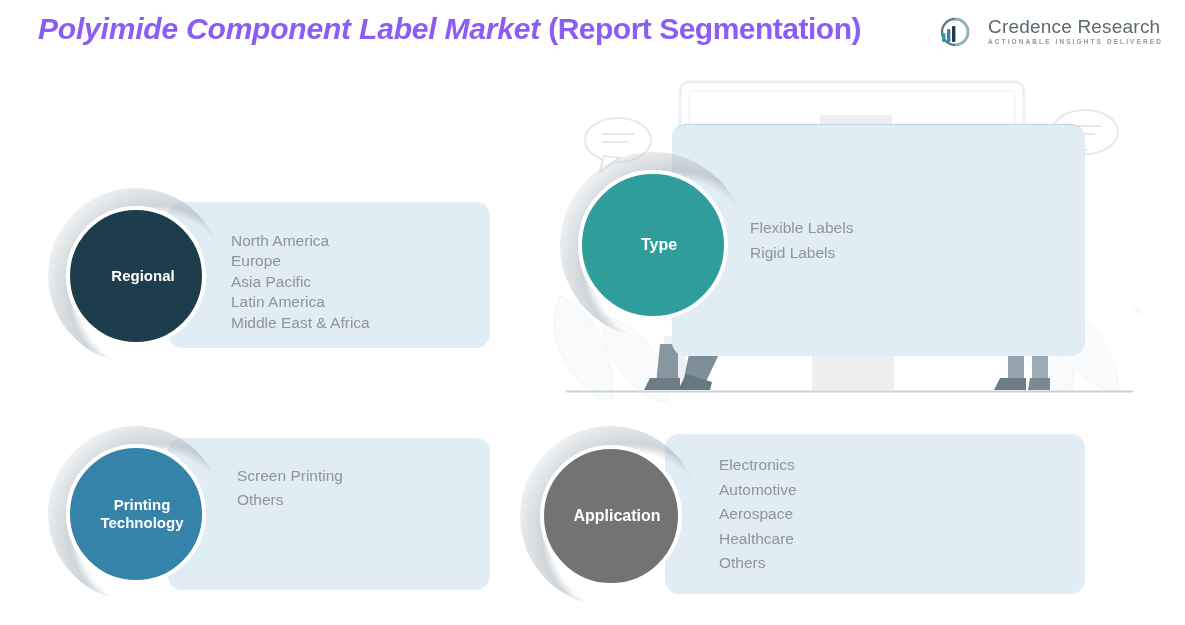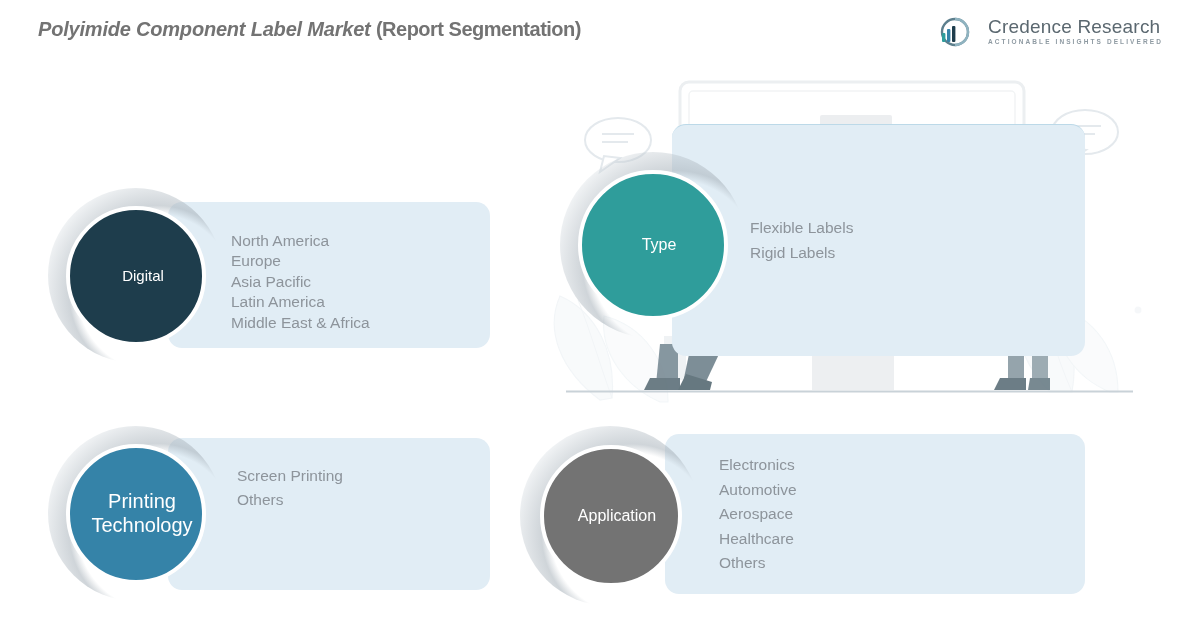--- a/index.html
+++ b/index.html
@@ -26,23 +26,23 @@
   
   #header {
     position: absolute;
     left: 0; top: 0;
     width: 1185px; height: 58px;
   }
   #page-title {
     position: absolute;
     left: 38px;
     top: 10px;
-    font-size: 20px;
+    font-size: 30px;
     line-height: 38px;
-    color: #737373;
+    color: #8b5cf6;
     white-space: nowrap;
     letter-spacing: -0.2px;
   }
   #page-title .t-main {
     font-weight: bold;
     font-style: italic;
   }
   #page-title .t-sub {
     font-weight: bold;
     font-style: normal;
@@ -132,21 +132,21 @@
     position: absolute;
     border-radius: 50%;
     border: 4px solid #ffffff;
     box-sizing: border-box;
     display: flex;
     align-items: center;
     justify-content: center;
   }
   .seg-circle-label {
     color: #ffffff;
-    font-weight: normal;
+    font-weight: bold;
     text-align: center;
     line-height: 1.18;
     white-space: pre-line;
   }
 
   
   #card-regional { left: 40px; top: 186px; width: 450px; height: 180px; }
   #card-regional .seg-panel { left: 128px; top: 16px; width: 322px; height: 146px; }
   #card-regional .seg-halo  { left: 8px;  top: 2px;  width: 175px; height: 175px; }
   #card-regional .seg-circle{ left: 26px; top: 20px; width: 140px; height: 140px; background: #1e3d4c; }
@@ -159,21 +159,21 @@
   #card-type .seg-halo  { left: 0px;   top: 28px; width: 186px; height: 186px; }
   #card-type .seg-circle{ left: 18px;  top: 46px; width: 150px; height: 150px; background: #2f9d9b; }
   #card-type .seg-circle-label { font-size: 16px; transform: translateX(6px); }
   #card-type .seg-list  { left: 190px; top: 91px; line-height: 25px; }
 
   
   #card-printing { left: 40px; top: 424px; width: 450px; height: 180px; }
   #card-printing .seg-panel { left: 128px; top: 14px; width: 322px; height: 152px; }
   #card-printing .seg-halo  { left: 8px;  top: 2px;  width: 175px; height: 175px; }
   #card-printing .seg-circle{ left: 26px; top: 20px; width: 140px; height: 140px; background: #3583a8; }
-  #card-printing .seg-circle-label { font-size: 20px; transform: translateX(6px); }
+  #card-printing .seg-circle-label { font-size: 15px; transform: translateX(6px); }
   #card-printing .seg-list  { left: 197px; top: 40px; line-height: 24.2px; }
 
   
   #card-application { left: 520px; top: 424px; width: 565px; height: 180px; }
   #card-application .seg-panel { left: 145px; top: 10px; width: 420px; height: 160px; }
   #card-application .seg-halo  { left: 0px;  top: 2px;  width: 180px; height: 180px; }
   #card-application .seg-circle{ left: 20px; top: 21px; width: 142px; height: 142px; background: #737373; }
   #card-application .seg-circle-label { font-size: 16px; transform: translateX(6px); }
   #card-application .seg-list  { left: 199px; top: 29px; line-height: 24.6px; }
 </style>
@@ -266,21 +266,21 @@
   <div class="seg-panel"></div>
   <div class="seg-list">
     <div class="seg-item">North America</div>
     <div class="seg-item">Europe</div>
     <div class="seg-item">Asia Pacific</div>
     <div class="seg-item">Latin America</div>
     <div class="seg-item">Middle East &amp; Africa</div>
   </div>
   <div class="seg-halo"></div>
   <div class="seg-circle">
-    <span class="seg-circle-label">Digital</span>
+    <span class="seg-circle-label">Regional</span>
   </div>
 </div>
 
 <div class="seg-card" id="card-type">
   <div class="seg-panel with-top-line"></div>
   <div class="seg-list">
     <div class="seg-item">Flexible Labels</div>
     <div class="seg-item">Rigid Labels</div>
   </div>
   <div class="seg-halo"></div>

